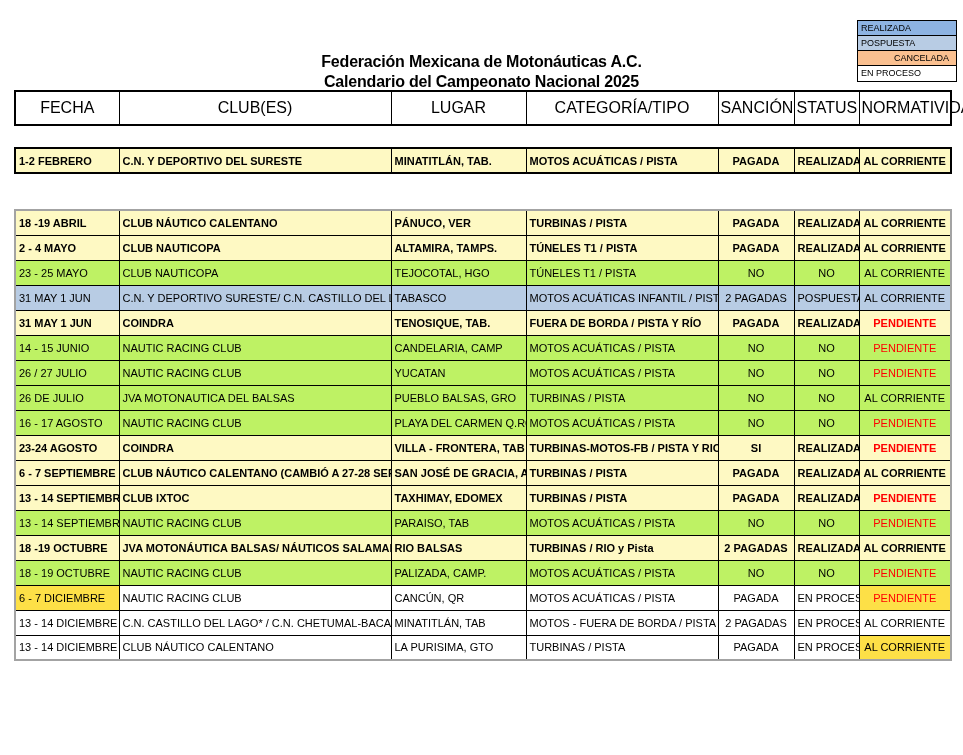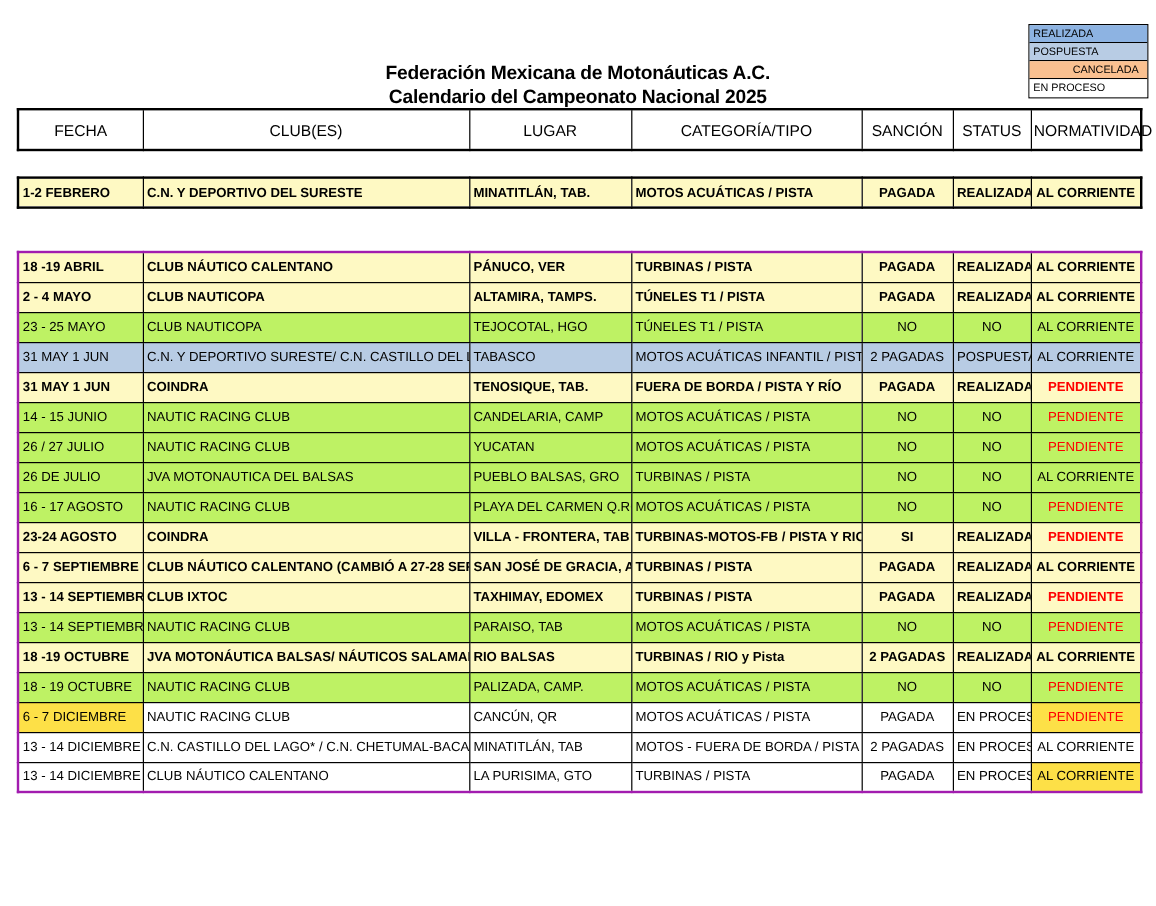--- a/index.html
+++ b/index.html
@@ -59,21 +59,21 @@
     top: 90px;
     border-collapse: collapse;
     table-layout: fixed;
     width: 936px;
   }
   #header-table td {
     border: 1px solid #000000;
     height: 34px;
     text-align: center;
     vertical-align: middle;
-    font-size: 13px;
+    font-size: 16px;
     font-weight: normal;
     background: #ffffff;
     padding: 0 2px;
     box-sizing: border-box;
   }
   #header-table { border: 2px solid #000; }
 
   
   #feb-table {
     position: absolute;
@@ -86,21 +86,21 @@
   }
 
   
   #main-table {
     position: absolute;
     left: 14px;
     top: 209px;
     border-collapse: collapse;
     table-layout: fixed;
     width: 936px;
-    border: 2px solid #a21caf;
+    border: 2px solid #a3a3a3;
   }
 
   .data-table td {
     border: 1px solid #000000;
     height: 25px;
     font-size: 11px;
     padding: 0 3px;
     box-sizing: border-box;
     vertical-align: middle;
     overflow: hidden;

